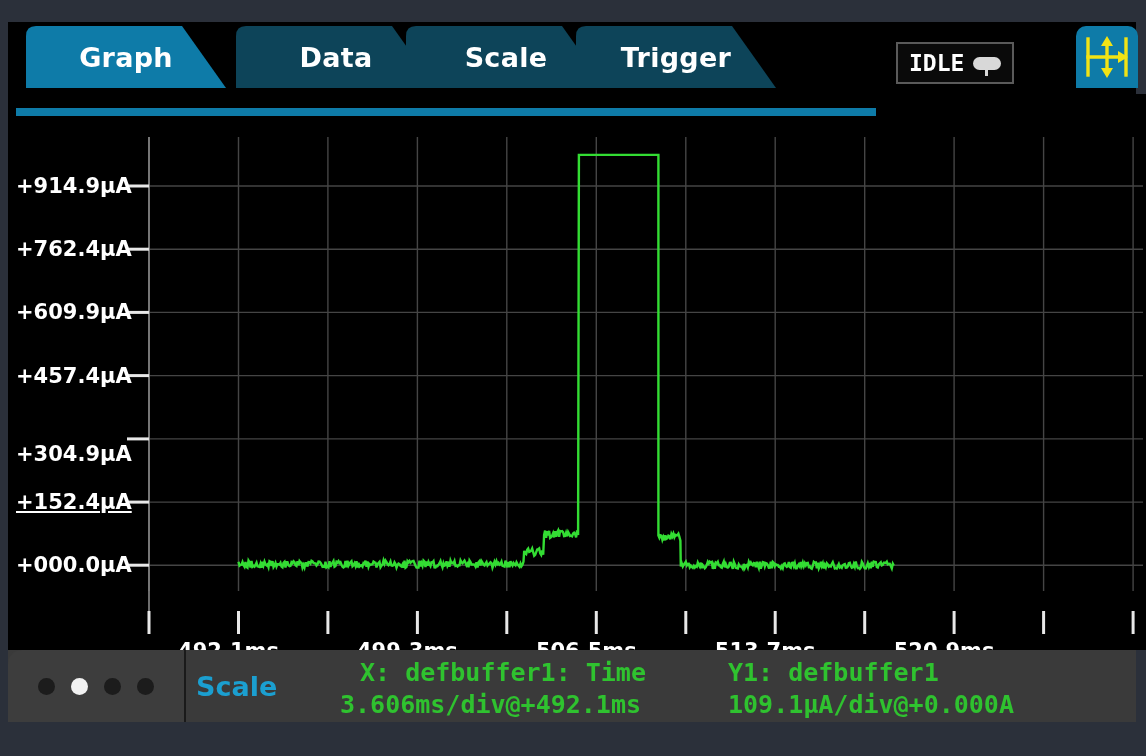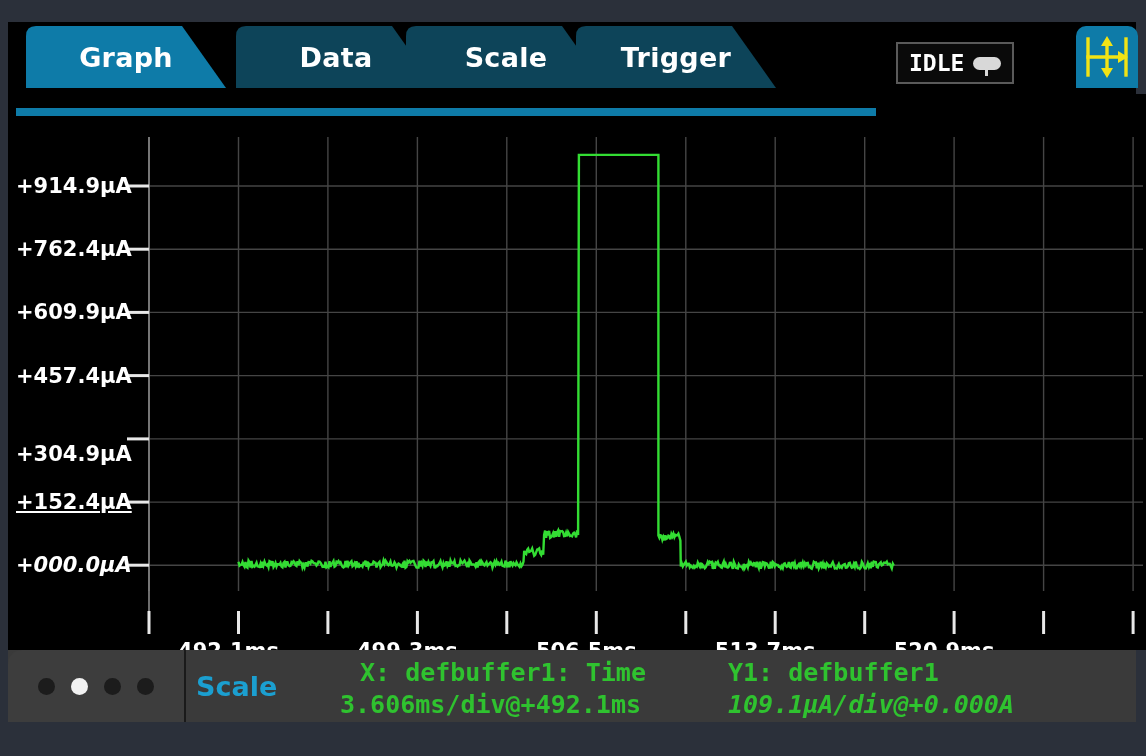--- a/index.html
+++ b/index.html
@@ -221,21 +221,21 @@
         </g>
         <path d="M220.5 467.7 L221.5 471.6 L222.5 470.8 L223.5 470.6 L224.5 468.0 L225.5 471.0 L226.5 472.7 L227.5 467.9 L228.5 472.8 L229.5 473.7 L230.5 466.5 L231.5 468.2 L232.5 473.4 L233.5 467.0 L234.5 472.7 L235.5 471.8 L236.5 472.6 L237.5 470.7 L238.5 468.7 L239.5 472.4 L240.5 472.7 L241.5 473.0 L242.5 469.7 L243.5 473.7 L244.5 467.7 L245.5 471.3 L246.5 467.7 L247.5 470.4 L248.5 471.4 L249.5 470.4 L250.5 473.2 L251.5 467.1 L252.5 467.7 L253.5 472.0 L254.5 467.1 L255.5 473.1 L256.5 471.4 L257.5 469.0 L258.5 472.5 L259.5 470.1 L260.5 470.1 L261.5 470.6 L262.5 468.9 L263.5 472.6 L264.5 473.4 L265.5 468.8 L266.5 467.8 L267.5 473.5 L268.5 468.1 L269.5 468.1 L270.5 471.4 L271.5 472.2 L272.5 471.8 L273.5 468.2 L274.5 469.2 L275.5 467.2 L276.5 468.2 L277.5 471.2 L278.5 471.9 L279.5 467.3 L280.5 471.2 L281.5 467.0 L282.5 468.4 L283.5 468.9 L284.5 473.7 L285.5 470.9 L286.5 473.6 L287.5 469.2 L288.5 469.2 L289.5 472.6 L290.5 468.0 L291.5 468.1 L292.5 469.5 L293.5 466.7 L294.5 467.3 L295.5 468.9 L296.5 469.2 L297.5 469.3 L298.5 471.6 L299.5 470.5 L300.5 467.5 L301.5 467.6 L302.5 468.8 L303.5 470.6 L304.5 472.8 L305.5 472.5 L306.5 472.9 L307.5 467.6 L308.5 473.2 L309.5 472.2 L310.5 473.2 L311.5 467.2 L312.5 472.9 L313.5 469.7 L314.5 468.9 L315.5 467.1 L316.5 472.8 L317.5 472.1 L318.5 467.8 L319.5 468.5 L320.5 467.1 L321.5 469.1 L322.5 468.3 L323.5 470.7 L324.5 472.6 L325.5 473.4 L326.5 472.6 L327.5 467.0 L328.5 473.4 L329.5 466.8 L330.5 471.6 L331.5 469.7 L332.5 468.3 L333.5 467.2 L334.5 472.2 L335.5 471.2 L336.5 469.2 L337.5 471.9 L338.5 467.2 L339.5 473.6 L340.5 468.7 L341.5 472.5 L342.5 471.6 L343.5 471.2 L344.5 472.6 L345.5 469.0 L346.5 469.6 L347.5 466.6 L348.5 472.7 L349.5 467.6 L350.5 472.8 L351.5 470.0 L352.5 470.9 L353.5 470.4 L354.5 470.2 L355.5 467.6 L356.5 468.3 L357.5 468.6 L358.5 473.5 L359.5 470.2 L360.5 469.0 L361.5 467.9 L362.5 473.3 L363.5 471.7 L364.5 470.5 L365.5 466.5 L366.5 469.7 L367.5 466.6 L368.5 468.1 L369.5 470.2 L370.5 471.2 L371.5 470.0 L372.5 467.6 L373.5 471.5 L374.5 471.7 L375.5 471.2 L376.5 468.4 L377.5 470.1 L378.5 473.6 L379.5 471.0 L380.5 469.6 L381.5 470.1 L382.5 471.9 L383.5 472.5 L384.5 470.5 L385.5 473.7 L386.5 466.7 L387.5 473.7 L388.5 472.8 L389.5 467.1 L390.5 468.3 L391.5 467.0 L392.5 468.8 L393.5 467.7 L394.5 467.1 L395.5 466.9 L396.5 469.3 L397.5 471.8 L398.5 473.6 L399.5 473.6 L400.5 473.6 L401.5 466.6 L402.5 472.4 L403.5 469.2 L404.5 471.8 L405.5 466.5 L406.5 467.6 L407.5 473.1 L408.5 467.4 L409.5 471.6 L410.5 467.9 L411.5 470.1 L412.5 472.0 L413.5 468.3 L414.5 468.5 L415.5 467.2 L416.5 473.3 L417.5 473.4 L418.5 471.8 L419.5 472.1 L420.5 470.8 L421.5 469.2 L422.5 467.0 L423.5 470.7 L424.5 473.4 L425.5 469.1 L426.5 471.7 L427.5 471.2 L428.5 467.2 L429.5 471.9 L430.5 469.9 L431.5 472.7 L432.5 466.5 L433.5 469.1 L434.5 468.7 L435.5 469.4 L436.5 467.0 L437.5 471.9 L438.5 471.6 L439.5 472.5 L440.5 471.2 L441.5 471.2 L442.5 466.3 L443.5 468.3 L444.5 469.2 L445.5 468.0 L446.5 466.6 L447.5 468.8 L448.5 471.3 L449.5 469.7 L450.5 473.3 L451.5 466.4 L452.5 468.0 L453.5 470.5 L454.5 470.5 L455.5 470.5 L456.5 470.6 L457.5 472.4 L458.5 468.2 L459.5 473.6 L460.5 468.4 L461.5 467.2 L462.5 471.5 L463.5 467.1 L464.5 468.6 L465.5 470.7 L466.5 471.5 L467.5 469.5 L468.5 468.0 L469.5 471.5 L470.5 470.2 L471.5 469.5 L472.5 468.3 L473.5 469.2 L474.5 473.7 L475.5 470.9 L476.5 467.7 L477.5 470.5 L478.5 467.2 L479.5 470.0 L480.5 468.9 L481.5 470.8 L482.5 470.1 L483.5 467.8 L484.5 471.8 L485.5 472.2 L486.5 472.6 L487.5 466.6 L488.5 470.3 L489.5 473.3 L490.5 467.9 L491.5 473.4 L492.5 467.1 L493.5 470.0 L494.5 471.6 L495.5 468.9 L496.5 470.2 L497.5 471.2 L498.5 468.3 L499.5 470.1 L500.5 471.5 L501.5 472.7 L502.5 469.6 L503.5 472.2 L504.5 470.8 L505.5 467.5 L506.2 456.9 L507.2 459.2 L508.2 460.1 L509.2 455.9 L510.2 454.6 L511.2 457.8 L512.2 457.4 L513.2 456.7 L514.2 454.5 L515.2 458.2 L516.2 461.7 L517.2 460.8 L518.2 458.1 L519.2 455.5 L520.2 455.3 L521.2 454.5 L522.2 459.4 L523.2 461.0 L524.2 456.5 L525.2 460.8 L526.1 440.9 L527.1 436.6 L528.1 443.8 L529.1 437.1 L530.1 441.4 L531.1 436.8 L532.1 443.8 L533.1 443.1 L534.1 441.7 L535.1 439.2 L536.1 443.4 L537.1 437.3 L538.1 442.7 L539.1 438.4 L540.1 436.5 L541.1 442.8 L542.1 437.0 L543.1 437.5 L544.1 437.2 L545.1 438.2 L546.1 442.1 L547.1 442.0 L548.1 438.8 L549.1 442.3 L550.1 437.9 L551.1 439.8 L552.1 442.0 L553.1 441.7 L554.1 442.3 L555.1 439.5 L556.1 438.7 L557.1 439.9 L558.1 443.3 L559.1 436.5 L560.1 440.9 L560.9 60.9 L640.4 60.9 L640.4 441.5 L641.4 443.8 L642.4 441.3 L643.4 441.7 L644.4 445.8 L645.4 443.0 L646.4 446.3 L647.4 441.3 L648.4 444.9 L649.4 444.3 L650.4 441.7 L651.4 442.2 L652.4 445.3 L653.4 440.1 L654.4 442.5 L655.4 439.7 L656.4 443.2 L657.4 440.9 L658.4 441.4 L659.4 441.2 L660.4 439.7 L661.4 442.9 L662.4 446.7 L662.8 472.5 L663.8 469.4 L664.8 472.5 L665.8 470.7 L666.8 469.3 L667.8 467.7 L668.8 471.4 L669.8 470.0 L670.8 469.9 L671.8 473.3 L672.8 471.7 L673.8 473.0 L674.8 473.8 L675.8 471.9 L676.8 473.5 L677.8 472.1 L678.8 472.8 L679.8 468.6 L680.8 470.9 L681.8 472.6 L682.8 468.6 L683.8 474.2 L684.8 471.2 L685.8 472.6 L686.8 474.3 L687.8 473.2 L688.8 470.8 L689.8 467.8 L690.8 469.6 L691.8 467.7 L692.8 468.6 L693.8 468.0 L694.8 474.8 L695.8 471.3 L696.8 474.7 L697.8 468.6 L698.8 469.3 L699.8 467.8 L700.8 471.2 L701.8 471.2 L702.8 473.2 L703.8 473.7 L704.8 470.0 L705.8 467.6 L706.8 473.4 L707.8 470.1 L708.8 473.1 L709.8 473.6 L710.8 472.6 L711.8 468.9 L712.8 468.8 L713.8 472.1 L714.8 474.9 L715.8 467.7 L716.8 470.1 L717.8 473.9 L718.8 474.2 L719.8 474.5 L720.8 470.5 L721.8 472.3 L722.8 472.6 L723.8 473.0 L724.8 474.7 L725.8 469.9 L726.8 473.8 L727.8 471.3 L728.8 470.9 L729.8 473.4 L730.8 467.8 L731.8 470.1 L732.8 468.4 L733.8 470.4 L734.8 471.3 L735.8 469.1 L736.8 469.5 L737.8 473.3 L738.8 467.7 L739.8 471.5 L740.8 474.1 L741.8 467.6 L742.8 474.6 L743.8 471.7 L744.8 468.1 L745.8 468.4 L746.8 472.3 L747.8 469.1 L748.8 469.4 L749.8 471.0 L750.8 473.7 L751.8 473.6 L752.8 467.7 L753.8 474.2 L754.8 467.9 L755.8 468.9 L756.8 472.3 L757.8 470.3 L758.8 471.0 L759.8 470.9 L760.8 472.7 L761.8 472.6 L762.8 474.4 L763.8 472.1 L764.8 474.2 L765.8 469.9 L766.8 469.4 L767.8 471.8 L768.8 472.8 L769.8 472.0 L770.8 468.1 L771.8 473.1 L772.8 473.8 L773.8 469.0 L774.8 468.7 L775.8 472.1 L776.8 469.2 L777.8 474.2 L778.8 474.2 L779.8 471.9 L780.8 470.4 L781.8 472.3 L782.8 468.1 L783.8 471.8 L784.8 468.5 L785.8 472.2 L786.8 469.2 L787.8 471.3 L788.8 469.0 L789.8 468.9 L790.8 473.0 L791.8 472.4 L792.8 474.1 L793.8 474.7 L794.8 472.0 L795.8 467.8 L796.8 468.6 L797.8 468.4 L798.8 474.4 L799.8 468.8 L800.8 474.4 L801.8 472.1 L802.8 467.8 L803.8 471.9 L804.8 469.3 L805.8 474.5 L806.8 470.9 L807.8 473.2 L808.8 469.3 L809.8 470.5 L810.8 472.6 L811.8 471.8 L812.8 472.4 L813.8 469.9 L814.8 468.1 L815.8 471.1 L816.8 474.3 L817.8 473.9 L818.8 474.5 L819.8 472.3 L820.8 470.1 L821.8 473.4 L822.8 472.5 L823.8 473.7 L824.8 471.3 L825.8 470.5 L826.8 470.1 L827.8 473.6 L828.8 473.5 L829.8 472.3 L830.8 469.2 L831.8 468.8 L832.8 472.1 L833.8 473.8 L834.8 473.4 L835.8 470.1 L836.8 472.8 L837.8 467.6 L838.8 472.2 L839.8 474.1 L840.8 473.7 L841.8 474.8 L842.8 473.6 L843.8 467.8 L844.8 469.4 L845.8 472.7 L846.8 474.3 L847.8 474.5 L848.8 472.0 L849.8 469.2 L850.8 472.5 L851.8 468.9 L852.8 474.4 L853.8 467.8 L854.8 472.9 L855.8 467.6 L856.8 468.0 L857.8 468.1 L858.8 472.9 L859.8 473.5 L860.8 470.3 L861.8 469.3 L862.8 468.3 L863.8 471.4 L864.8 470.9 L865.8 468.7 L866.8 468.8 L867.8 468.9 L868.8 467.7 L869.8 470.4 L870.8 470.0 L871.8 469.8 L872.8 472.1 L873.8 474.4 L874.8 469.7 L875.8 471.6" fill="none" stroke="#33dd33" stroke-width="2.4" stroke-linejoin="miter" stroke-linecap="butt"></path>
       </svg>
     <div id="ytick-labels">
         <div class="ytick-label" style="top: 92px;">+914.9µA</div>
         <div class="ytick-label" style="top: 155.2px;">+762.4µA</div>
         <div class="ytick-label" style="top: 218.4px;">+609.9µA</div>
         <div class="ytick-label" style="top: 281.6px;">+457.4µA</div>
         <div class="ytick-label" style="top: 344.9px; margin-top: 15px;">+304.9µA</div>
         <div class="ytick-label" style="top: 408.1px; text-decoration: underline;">+152.4µA</div>
-        <div class="ytick-label" style="top: 471.2px; font-style: italic;">+000.0µA</div>
+        <div class="ytick-label" style="top: 471.2px;">+000.0µA</div>
       </div>
     <div id="xtick-labels">
         <div class="xtick-label" style="left: 220.5px; top: 545px;">492.1ms</div>
         <div class="xtick-label" style="left: 399.4px; top: 545px;">499.3ms</div>
         <div class="xtick-label" style="left: 578.3px; top: 545px;">506.5ms</div>
         <div class="xtick-label" style="left: 757.2px; top: 545px;">513.7ms</div>
         <div class="xtick-label" style="left: 936.1px; top: 545px;">520.9ms</div>
       </div>
   </div>
 
@@ -244,16 +244,16 @@
         <span class="dot"></span>
         <span class="dot active"></span>
         <span class="dot"></span>
         <span class="dot"></span>
       </div>
     <div class="scale-word">Scale</div>
 
     <div class="readout" style="left:352px; top:8px;">X: defbuffer1: Time</div>
     <div class="readout" style="left:332px; top:40px;">3.606ms/div@+492.1ms</div>
     <div class="readout" style="left:720px; top:8px;">Y1: defbuffer1</div>
-    <div class="readout" style="left:720px; top:40px;font-style:italic;">109.1µA/div@+0.000A</div>
+    <div class="readout" style="left:720px; top:40px;">109.1µA/div@+0.000A</div>
   </div>
 
 </div>
 
 </body></html>

